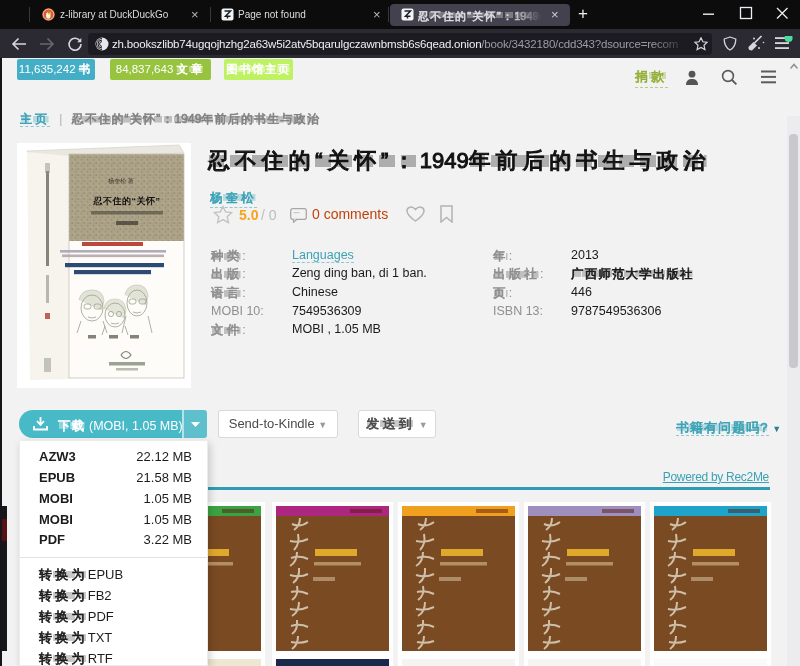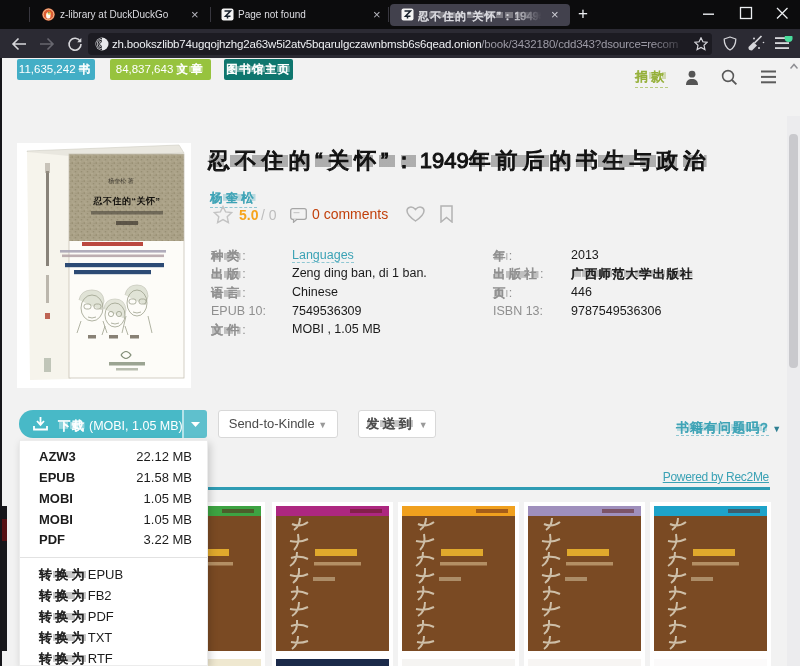--- a/index.html
+++ b/index.html
@@ -121,37 +121,42 @@
     <rect x="0" y="1.2" width="14" height="1.8" fill="#d7d7db"></rect>
     <rect x="0" y="6.2" width="14" height="1.8" fill="#d7d7db"></rect>
     <rect x="0" y="11.2" width="14" height="1.8" fill="#d7d7db"></rect>
     <circle cx="13.6" cy="2" r="4" fill="#49dc9c"></circle>
   </svg>
 </div>
 <div id="page">
 
   <div class="badge" style="left:17px;width:78px;background:#43aec6">11,635,242 <span class="zh zhw">书</span></div>
   <div class="badge" style="left:110px;width:101px;background:#97c33e">84,837,643 <span class="zh zhw">文章</span></div>
-  <div class="badge" style="left:224px;width:69px;background:#0f766e"><span class="zh zhw" style="letter-spacing:.12em;--p:.87em">图书馆主页</span></div>
+  <div class="badge" style="left:224px;width:69px;background:#bef264"><span class="zh zhw" style="letter-spacing:.12em;--p:.87em">图书馆主页</span></div>
 
   <div class="abs zh" style="left:635px;top:10px;font-size:13px;color:#94af37;--fc:rgba(148,175,55,.35);border-bottom:1px dashed #b9cc80;padding-bottom:1px">捐款</div>
   <svg class="abs" style="left:685px;top:12px" width="14" height="16" viewBox="0 0 14 16">
     <circle cx="7" cy="4.2" r="3.4" fill="#555"></circle>
     <path d="M1 15 C1 10.8 3.4 9 7 9 C10.6 9 13 10.8 13 15 Z" fill="#555"></path>
   </svg>
   <svg class="abs" style="left:721px;top:11px" width="17" height="17" viewBox="0 0 17 17">
     <circle cx="7" cy="7" r="5.4" fill="none" stroke="#585858" stroke-width="1.6"></circle>
     <path d="M11 11 L15.4 15.4" stroke="#585858" stroke-width="1.8"></path>
   </svg>
   <svg class="abs" style="left:761px;top:12px" width="15" height="14" viewBox="0 0 15 14">
     <rect x="0" y="0.5" width="15" height="2" fill="#5c5c5c"></rect>
     <rect x="0" y="5.9" width="15" height="2" fill="#5c5c5c"></rect>
     <rect x="0" y="11.3" width="15" height="2" fill="#5c5c5c"></rect>
   </svg>
 
+  <div class="abs" style="left:20px;top:53px;font-size:12px;white-space:nowrap">
+    <span class="zh tealink" style="border-bottom:1px dashed #8fc7d3">主页</span>
+    <span style="color:#b0b0b0;margin:0 6px">|</span>
+    <span class="zh" style="color:#818181;letter-spacing:.1em;--p:.85em">忍不住的“关怀”：<span style="letter-spacing:0">1949</span>年前后的书生与政治</span>
+  </div>
 
   <div class="abs" id="bookcard" style="left:17px;top:85px;width:174px;height:245px;background:#fff">
     <svg width="174" height="245" viewBox="0 0 174 245">
       <defs>
         <pattern id="speck" width="6" height="6" patternUnits="userSpaceOnUse">
           <rect width="6" height="6" fill="#aba288"></rect>
           <rect x="0.5" y="1.5" width="1.5" height="1.1" fill="#8f8669"></rect>
           <rect x="3.8" y="4.2" width="1.4" height="1.1" fill="#948b6f"></rect>
           <rect x="2.5" y="0.3" width="1.1" height="0.9" fill="#bdb49a"></rect>
           <rect x="4.6" y="1.9" width="1" height="0.9" fill="#9a9176"></rect>
@@ -237,21 +242,21 @@
   <div class="mrow" style="left:493px;top:190px"><span class="zh lbl">年</span><span class="lbl">:</span></div>
   <div class="mrow val" style="left:571px;top:190px">2013</div>
   <div class="mrow" style="left:211px;top:208px"><span class="zh lbl">出版</span><span class="lbl">:</span></div>
   <div class="mrow val" style="left:292px;top:208px">Zeng ding ban, di 1 ban.</div>
   <div class="mrow" style="left:493px;top:208px"><span class="zh lbl">出版社</span><span class="lbl">:</span></div>
   <div class="mrow val zh" style="left:571px;top:208px;letter-spacing:.09em;--p:.84em">广西师范大学出版社</div>
   <div class="mrow" style="left:211px;top:227px"><span class="zh lbl">语言</span><span class="lbl">:</span></div>
   <div class="mrow val" style="left:292px;top:227px">Chinese</div>
   <div class="mrow" style="left:493px;top:227px"><span class="zh lbl">页</span><span class="lbl">:</span></div>
   <div class="mrow val" style="left:571px;top:227px">446</div>
-  <div class="mrow lbl" style="left:211px;top:246px">EPUB 10:</div>
+  <div class="mrow lbl" style="left:211px;top:246px">MOBI 10:</div>
   <div class="mrow val" style="left:292px;top:246px">7549536309</div>
   <div class="mrow lbl" style="left:493px;top:246px">ISBN 13:</div>
   <div class="mrow val" style="left:571px;top:246px">9787549536306</div>
   <div class="mrow" style="left:211px;top:264px"><span class="zh lbl">文件</span><span class="lbl">:</span></div>
   <div class="mrow val" style="left:292px;top:264px">MOBI , 1.05 MB</div>
 
   <div id="dlbtn">
     <div class="abs" style="left:163px;top:0;width:2px;height:28px;background:rgba(255,255,255,.6)"></div>
     <div class="abs" style="left:165px;top:0;width:23px;height:28px;background:#5fc0cd;border-radius:0 3px 3px 0"></div>
     <svg class="abs" style="left:14px;top:7px" width="15" height="14" viewBox="0 0 15 14">

